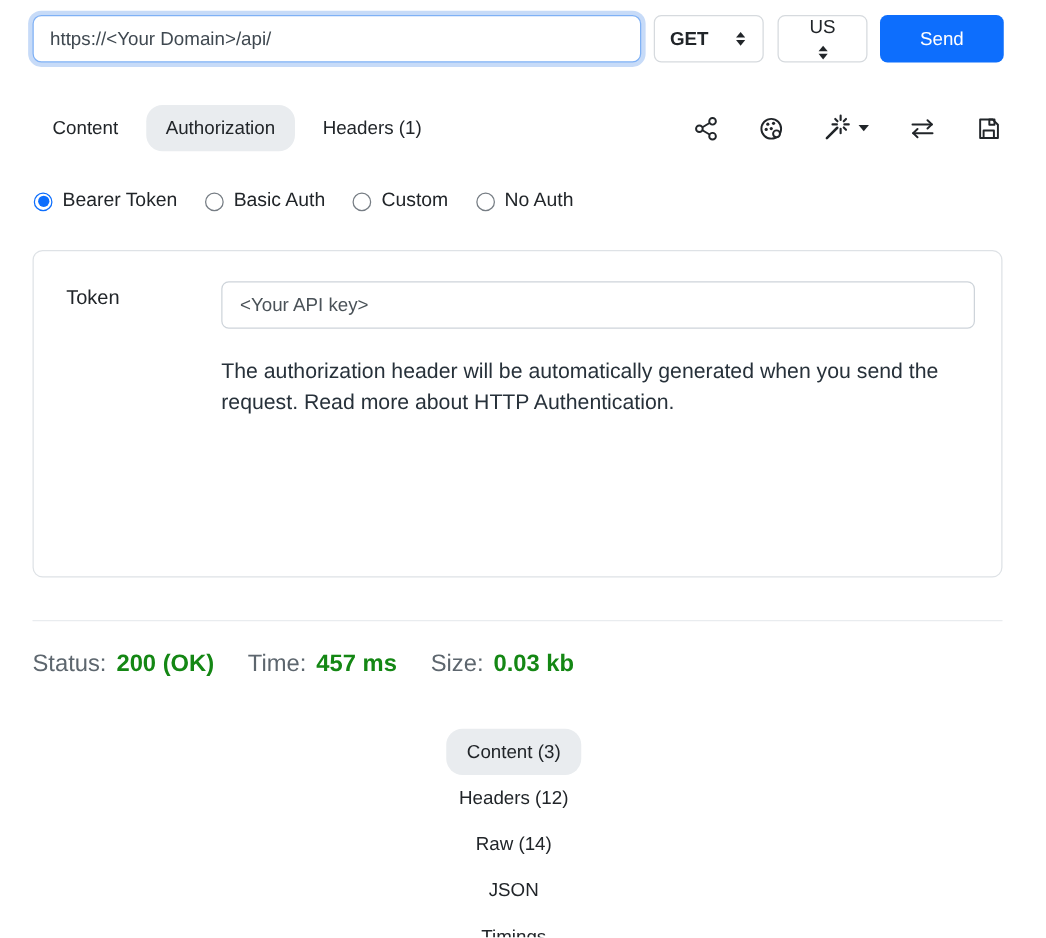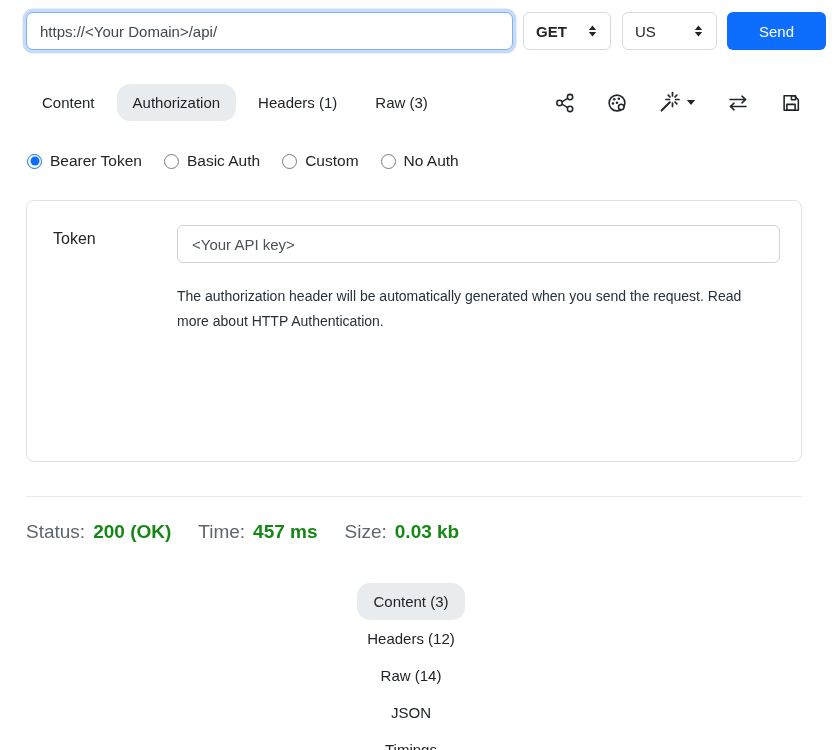--- a/index.html
+++ b/index.html
@@ -14,21 +14,21 @@
     width:487px; height:38px; padding:0 13px; font-size:15px; color:#3f4850;
     font-family:inherit; border:1px solid #7fb1f5; border-radius:7px; outline:none;
     box-shadow:0 0 0 3.5px #c7dbf8;
   }
   .select-box {
     height:38px; border:1px solid #d6dade; border-radius:6px; background:#fff;
     display:flex; align-items:center; justify-content:space-between;
     padding:0 12px; font-size:15px; color:#212529; cursor:default;
   }
   .select-method { width:88px; margin-left:10px;font-weight:bold; }
-  .select-region { width:95px; margin-left:11px; }
+  .select-region { width:72px; margin-left:11px;flex-direction:column; }
   .send-btn {
     width:99px; height:38px; margin-left:10px; border:none; border-radius:6px;
     background:#0d6efd; color:#fff; font-size:15px; font-family:inherit; cursor:pointer;
   }
   
   .tabrow { display:flex; align-items:center; margin:34px 0 0 15px; width:776px; }
   .tab { padding:10px 16px; font-size:15px; border-radius:6px; margin-right:6px; white-space:nowrap; cursor:pointer; }
   .tab.active { background:#e9ecef;border-radius:13px; }
   .icon-group { margin-left:auto; display:flex; align-items:center; gap:30px; }
   .icon-btn { display:flex; align-items:center; gap:4px; cursor:pointer; color:#212529; }
@@ -44,21 +44,21 @@
   }
   
   .panel { display:flex; margin:30px 0 0 15px; width:776px; height:262px;
            border:1px solid #dee2e6; border-radius:8px; background:#fff; }
   .token-label { margin:29px 0 0 26px; width:124px; font-size:16px; }
   .token-main { margin-top:24px; width:603px; }
   .token-input {
     width:603px; height:38px; padding:0 14px; font-size:15px; color:#4a5258;
     font-family:inherit; border:1px solid #ced4da; border-radius:6px; outline:none;
   }
-  .helper { margin-top:21px; max-width:582px; font-size:14px; line-height:25px; color:#27313a; }
+  .helper { margin-top:21px; max-width:582px; font-size:17px; line-height:25px; color:#27313a; }
   
   .divider { margin:34px 0 0 15px; width:776px; border:none; border-top:1px solid #e9ecef; }
   .statusrow { display:flex; align-items:baseline; margin:24px 0 0 15px; gap:27px; font-size:19px; }
   .stat { white-space:nowrap; }
   .stat-label { color:#5d666e; }
   .stat-value { color:#148714; font-weight:700; margin-left:8px; }
   .tabrow2 { margin-top:40px;flex-direction:column; }
   
   .codeblock {
     position:relative; margin:31px 0 0 15px; width:776px; height:96px;
@@ -94,21 +94,20 @@
           <polygon points="2,8 10,8 6,13" fill="#212529"></polygon>
       </svg>
     </div>
     <button class="send-btn">Send</button>
   </div>
 
   <div class="tabrow">
     <span class="tab">Content</span>
     <span class="tab active">Authorization</span>
     <span class="tab">Headers (1)</span>
-    <span class="tab">Raw (3)</span>
 
     <span class="icon-group">
       <span class="icon-btn">
         <svg width="22" height="22" viewBox="0 0 24 24" fill="none" stroke="#212529" stroke-width="1.7">
           <circle cx="17.5" cy="5.5" r="2.9"></circle>
             <circle cx="17.5" cy="18.5" r="2.9"></circle>
             <circle cx="6" cy="12" r="2.9"></circle>
           <line x1="8.7" y1="10.7" x2="14.9" y2="7"></line>
             <line x1="8.7" y1="13.3" x2="14.9" y2="17"></line>
         </svg>

